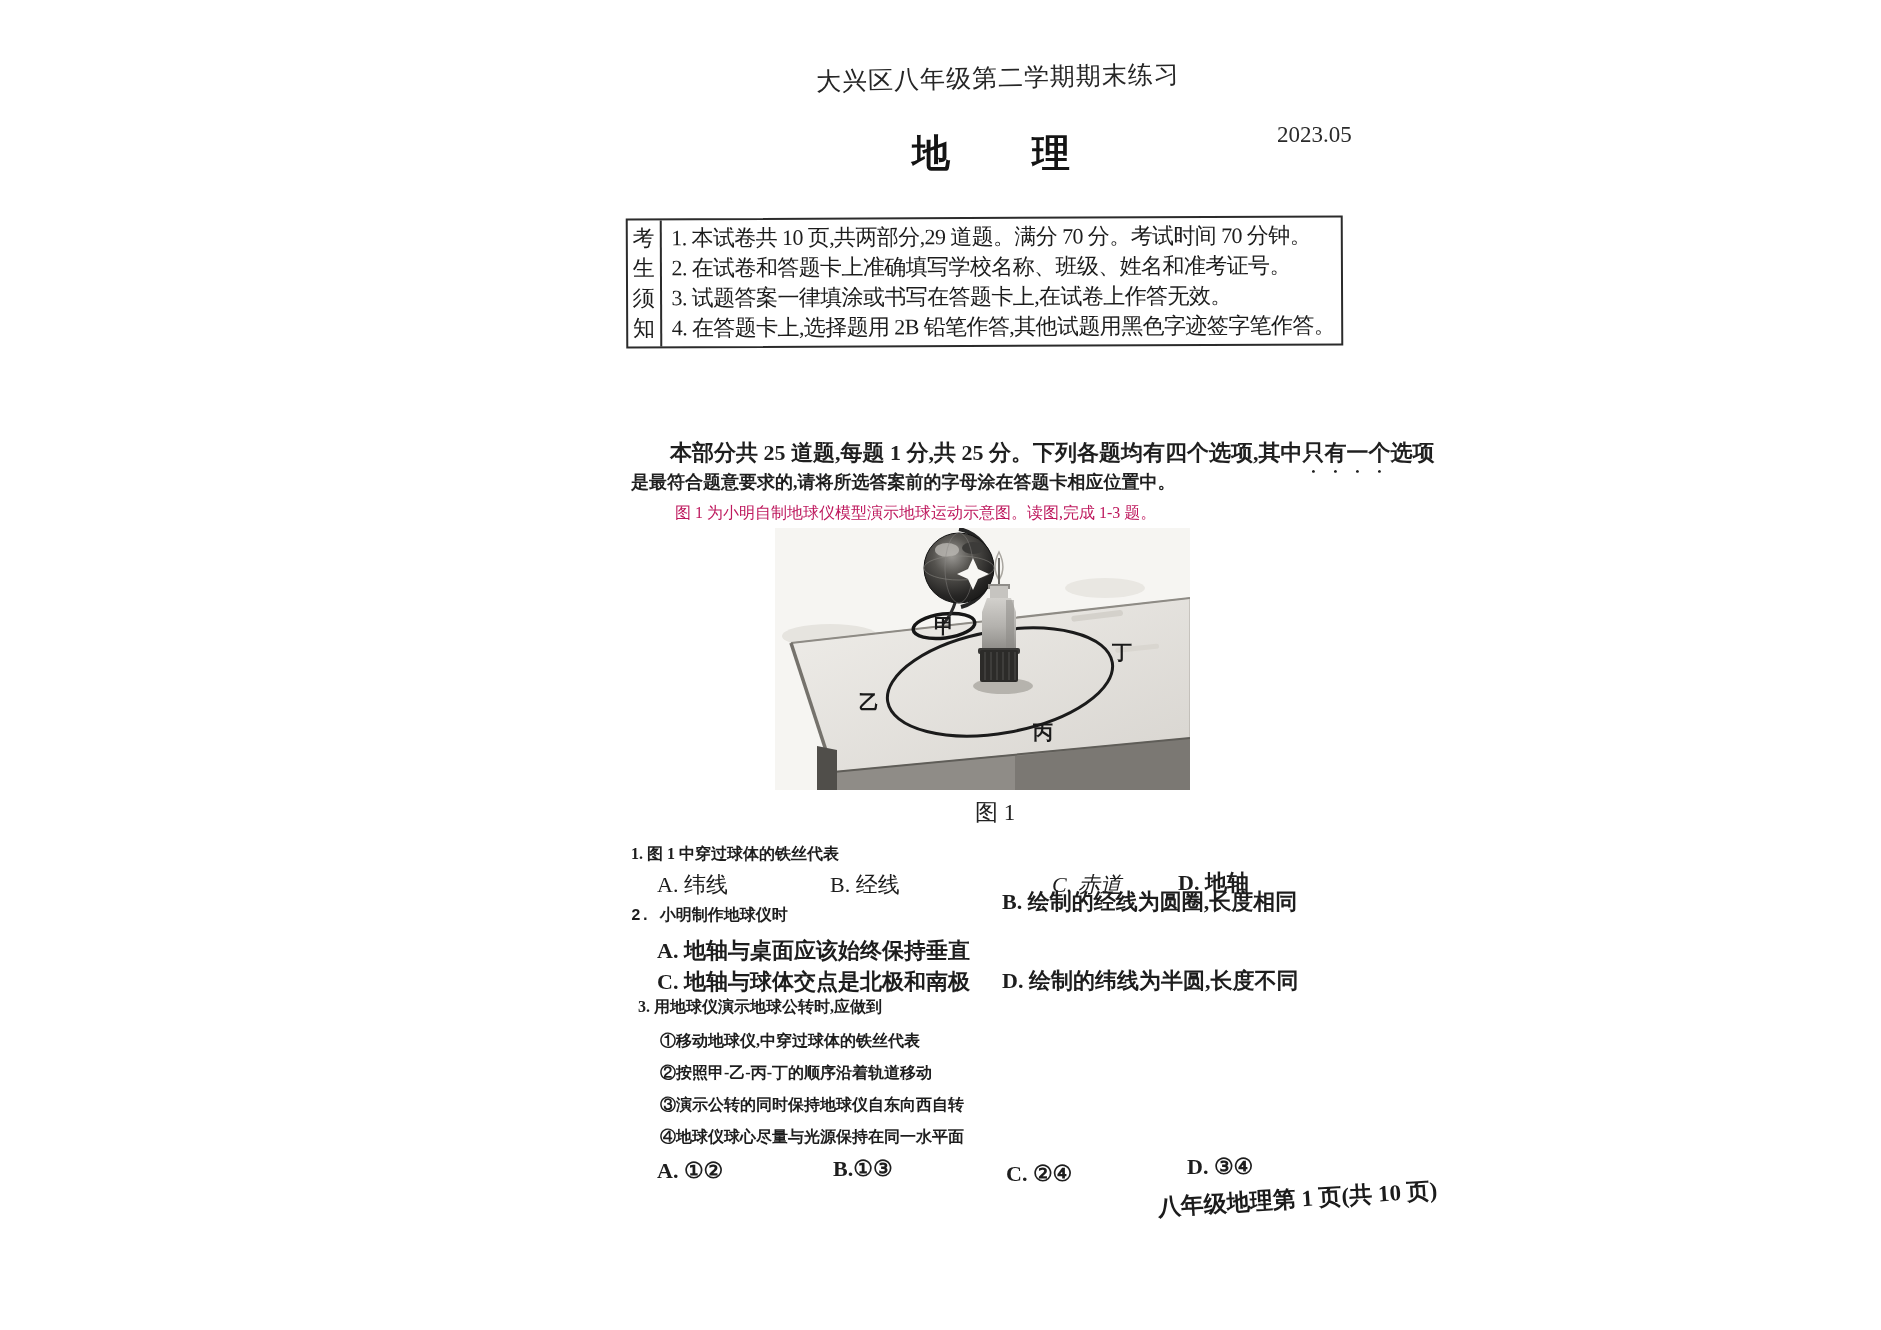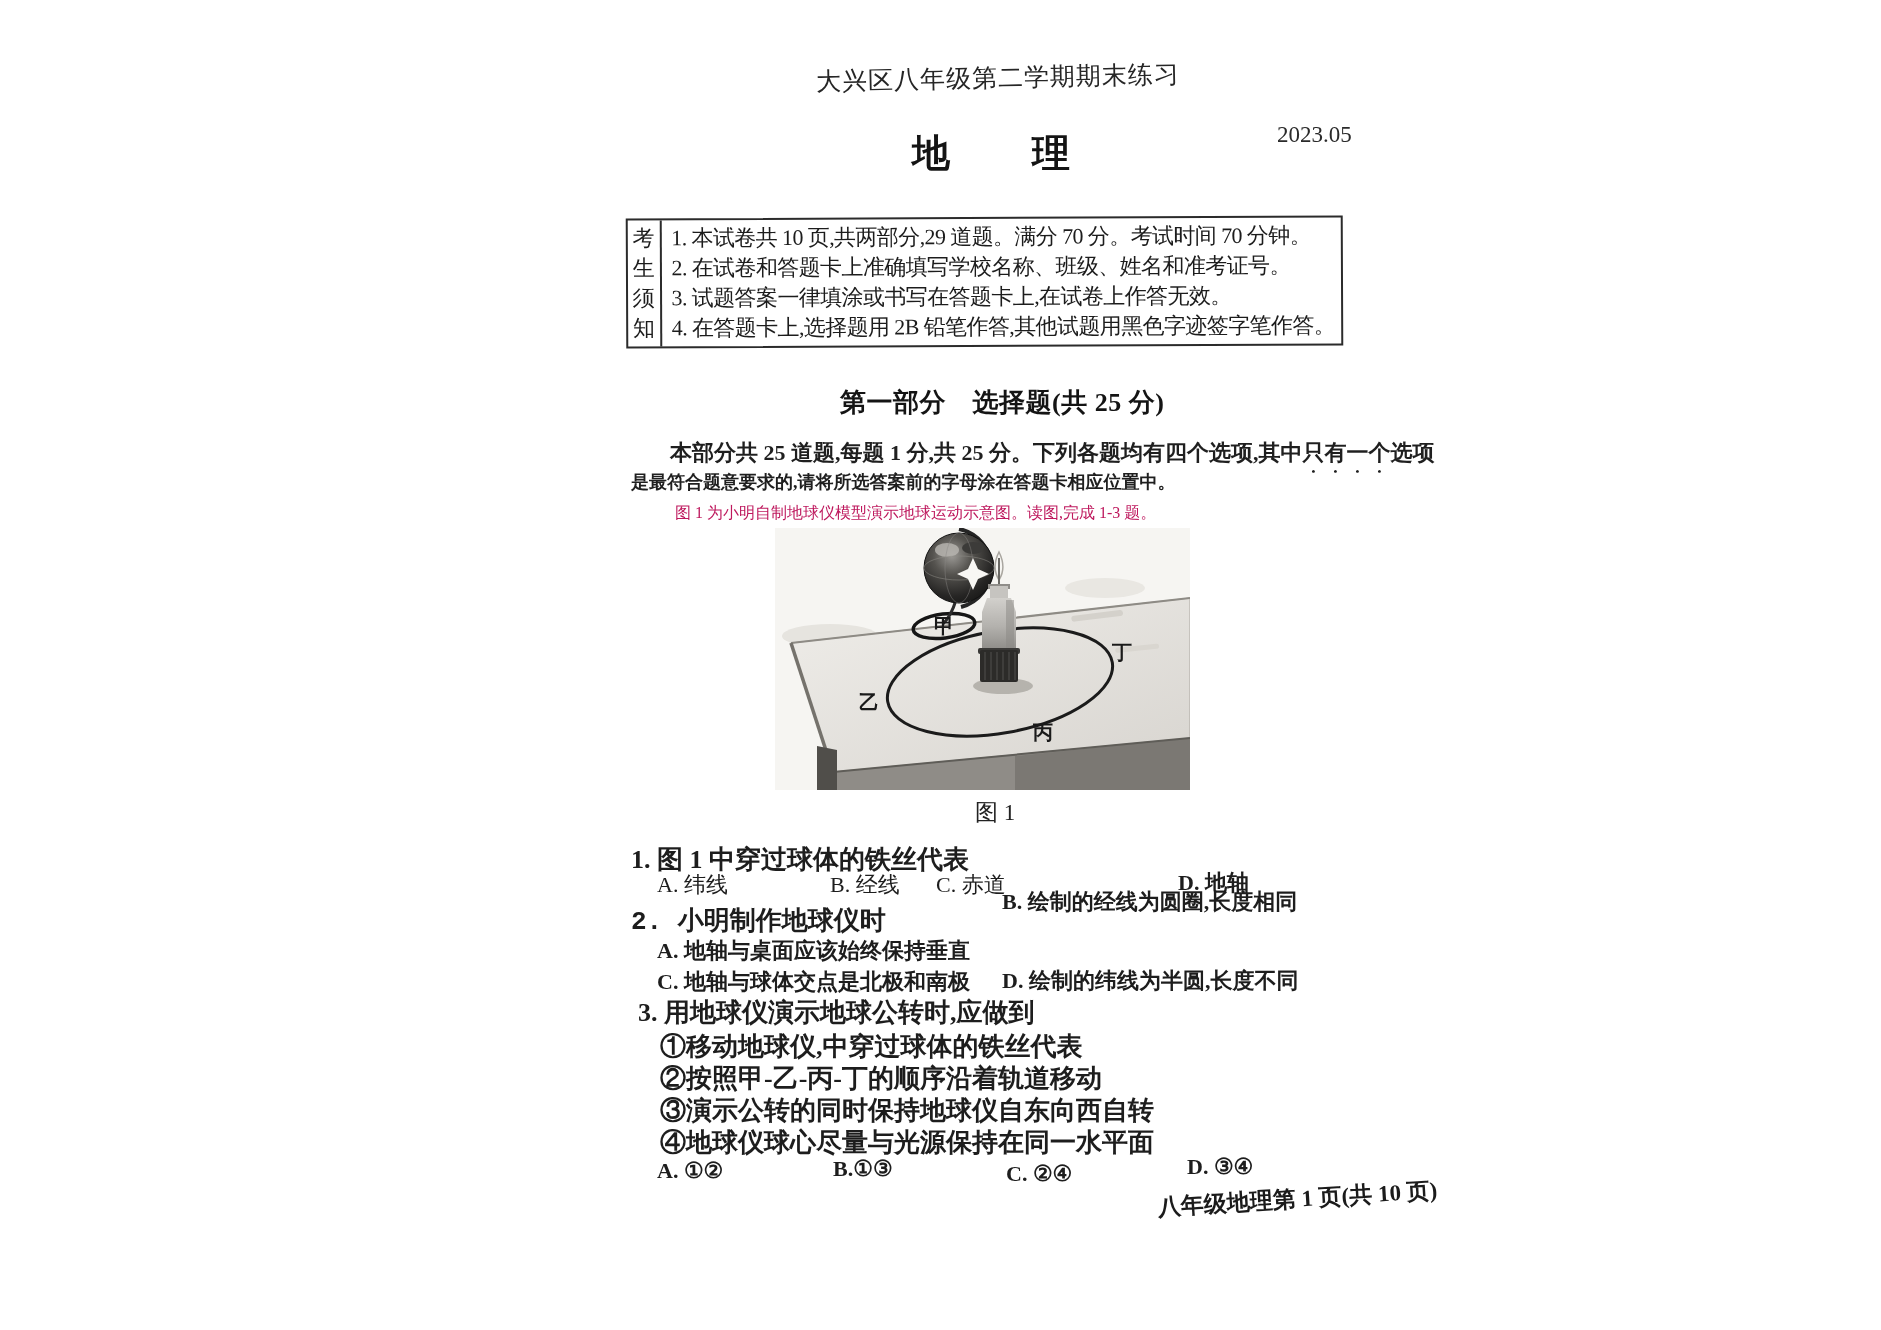--- a/index.html
+++ b/index.html
@@ -29,21 +29,21 @@
   .intro-2{left:631px;top:471px;font-size:18px;}
   .intro-3{left:675px;top:503px;font-size:16px;font-weight:400;color:#be185d;}
   .emdot{
     -webkit-text-emphasis:filled dot;text-emphasis:filled dot;
     -webkit-text-emphasis-position:under left;text-emphasis-position:under left;
   }
   
   .figure-wrap{position:absolute;left:775px;top:528px;width:415px;height:262px;}
   .figure-caption{left:975px;top:799px;font-size:23px;color:#222;}
   
-  .q{font-size:26px;color:#1d1d1d;}
+  .q{font-size:16px;color:#1d1d1d;}
   .opt{font-size:22px;color:#1d1d1d;}
   .footer-page{left:1158px;top:1194px;font-size:23px;transform:rotate(-3.5deg);
     transform-origin:left center;color:#1b1b1b;}
   svg text{font-family:"Liberation Serif","DejaVu Serif",serif;}
 </style>
 </head>
 <body>
 
 <div id="canvas">
 
@@ -62,21 +62,20 @@
       <span>知</span>
     </div>
     <div class="notice-items">
       <div class="line2">1. 本试卷共 10 页,共两部分,29 道题。满分 70 分。考试时间 70 分钟。</div>
       <div class="line2">2. 在试卷和答题卡上准确填写学校名称、班级、姓名和准考证号。</div>
       <div class="line2">3. 试题答案一律填涂或书写在答题卡上,在试卷上作答无效。</div>
       <div class="line2">4. 在答题卡上,选择题用 2B 铅笔作答,其他试题用黑色字迹签字笔作答。</div>
     </div>
   </div>
 
-  <div class="line section-heading b">第一部分　选择题(共 25 分)</div>
 
   <div class="line intro-1 b">
     <span>本部分共 25 道题,每题 1 分,共 25 分。下列各题均有四个选项,其中</span><span class="emdot">只有一个</span><span>选项</span>
   </div>
   <div class="line intro-2 b">是最符合题意要求的,请将所选答案前的字母涂在答题卡相应位置中。</div>
   <div class="line intro-3">图 1 为小明自制地球仪模型演示地球运动示意图。读图,完成 1-3 题。</div>
 
   <div class="figure-wrap">
     <svg width="415" height="262" viewBox="0 0 415 262">
       <defs>
@@ -145,21 +144,21 @@
       <text x="94" y="181" text-anchor="middle" font-size="20" font-weight="600" fill="#1a1a1a">乙</text>
       <text x="268" y="211" text-anchor="middle" font-size="20" font-weight="600" fill="#1a1a1a">丙</text>
       <text x="347" y="131" text-anchor="middle" font-size="20" font-weight="600" fill="#1a1a1a">丁</text>
     </svg>
   </div>
   <div class="line figure-caption">图 1</div>
 
   <div class="line q b" style="left:631px;top:844px;">1. 图 1 中穿过球体的铁丝代表</div>
   <div class="line opt" style="left:657px;top:871px;">A. 纬线</div>
   <div class="line opt" style="left:830px;top:871px;">B. 经线</div>
-  <div class="line opt" style="left:936px;top:871px;">C. 赤道</div>
+  <div class="line opt" style="left:1052px;top:871px;font-style:italic;">C. 赤道</div>
   <div class="line opt b" style="left:1178px;top:869px;">D. 地轴</div>
 
   <div class="line q b" style="left:631px;top:906px;font-family:Liberation Mono, monospace;">2. 小明制作地球仪时</div>
   <div class="line opt b" style="left:657px;top:937px;">A. 地轴与桌面应该始终保持垂直</div>
   <div class="line opt b" style="left:1002px;top:888px;">B. 绘制的经线为圆圈,长度相同</div>
   <div class="line opt b" style="left:657px;top:968px;">C. 地轴与球体交点是北极和南极</div>
   <div class="line opt b" style="left:1002px;top:967px;">D. 绘制的纬线为半圆,长度不同</div>
 
   <div class="line q b" style="left:638px;top:997px;">3. 用地球仪演示地球公转时,应做到</div>
   <div class="line q b" style="left:660px;top:1031px;">①移动地球仪,中穿过球体的铁丝代表</div>

